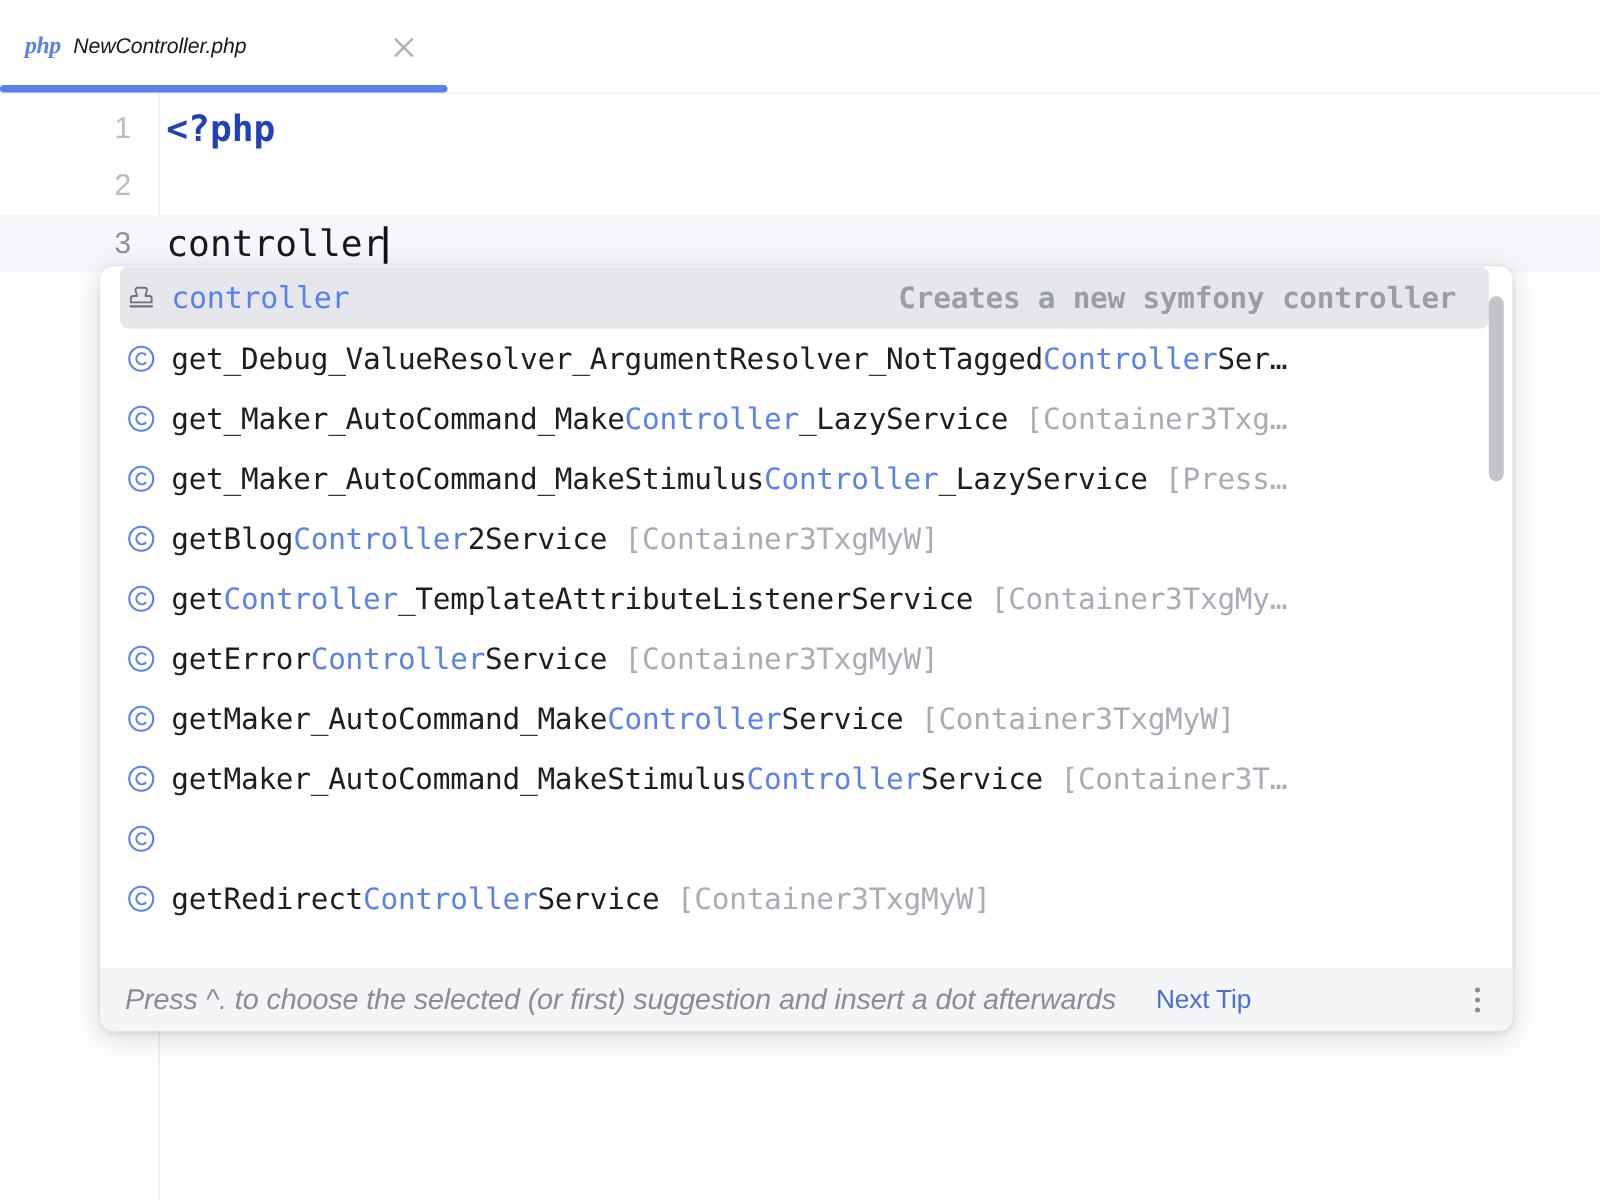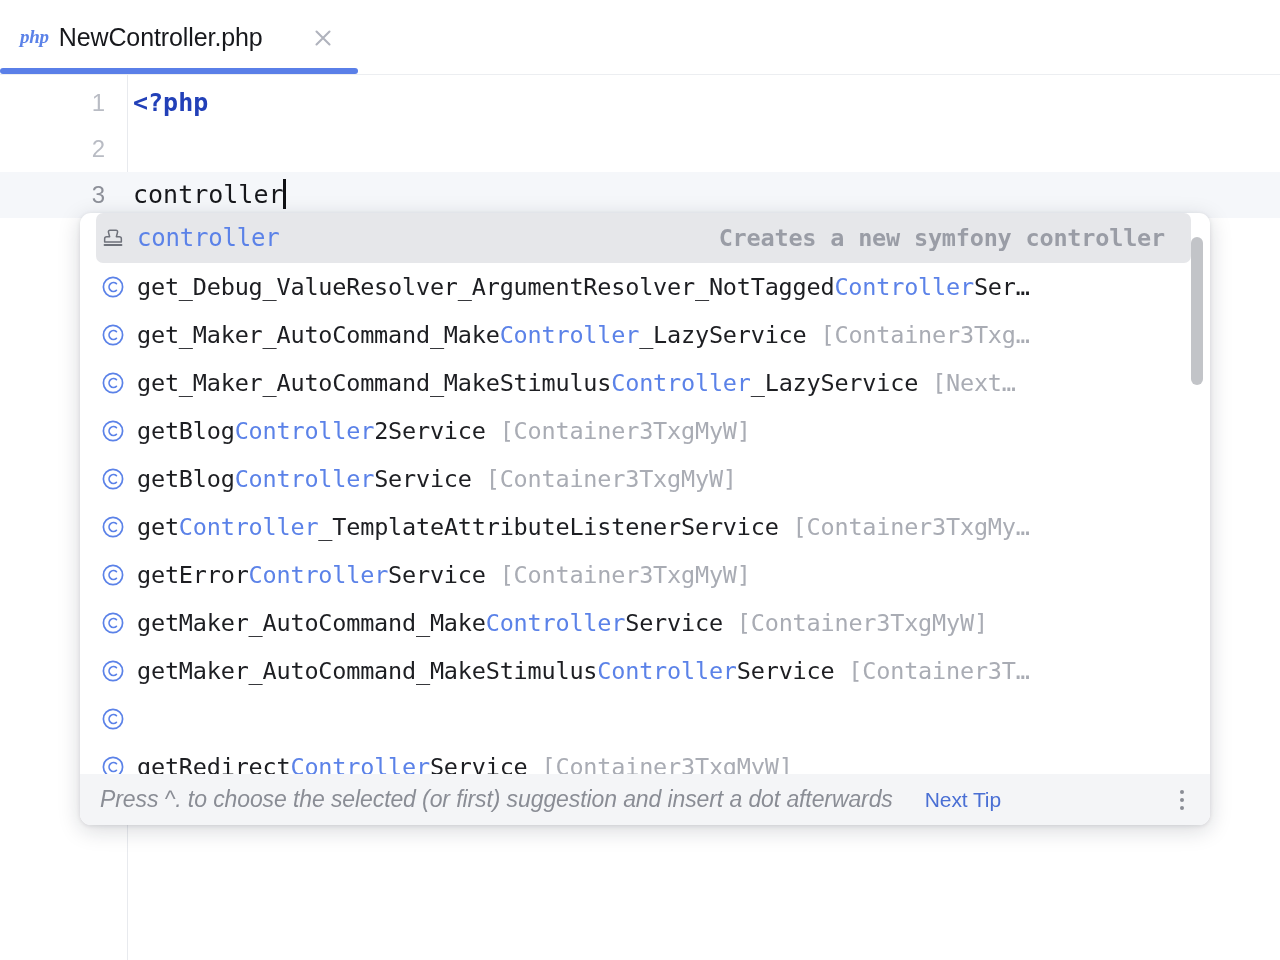--- a/index.html
+++ b/index.html
@@ -48,24 +48,25 @@
     font-family: "Liberation Serif", serif;
     font-style: italic;
     font-weight: 700;
     font-size: 19px;
     color: #5b82e8;
     letter-spacing: -0.3px;
     margin-right: 10px;
     user-select: none;
   }
   .tab-title {
-    font-size: 25px;
+    font-size: 17px;
     color: #17181c;
     letter-spacing: -0.1px;
     white-space: nowrap;
+    font-style: italic;
   }
   .tab-close {
     position: absolute;
     left: 312px;
     top: 27px;
     width: 22px;
     height: 22px;
   }
   .tab-close svg { display: block; }
   .tab-underline {
@@ -118,21 +119,21 @@
     user-select: none;
   }
   .lineno.current { color: #8d9099; }
   .code {
     position: absolute;
     left: 133px;
     top: 0;
     height: 46px;
     line-height: 46px;
     font-family: "DejaVu Sans Mono", monospace;
-    font-size: 25px;
+    font-size: 29px;
     color: #17181c;
     white-space: pre;
   }
   .tok-php { color: #2240b8; font-weight: 700; }
   .caret {
     display: inline-block;
     width: 3px;
     height: 30px;
     background: #101114;
     vertical-align: -6px;
@@ -357,39 +358,30 @@
           </span>
           <span class="cl-text"><span>get_Maker_AutoCommand_Make</span><span class="m">Controller</span><span>_LazyService</span><span class="tail"> [Container3Txg…</span></span>
         </div>
         <div class="cl-item">
           <span class="cl-icon">
             <svg width="26" height="26" viewBox="0 0 26 26" aria-hidden="true">
               <circle cx="13" cy="13" r="9.6" fill="none" stroke="#5b82e8" stroke-width="1.7"></circle>
               <path d="M16.4 9.7a4.4 4.4 0 1 0 0 6.6" fill="none" stroke="#5b82e8" stroke-width="1.7" stroke-linecap="round"></path>
             </svg>
           </span>
-          <span class="cl-text"><span>get_Maker_AutoCommand_MakeStimulus</span><span class="m">Controller</span><span>_LazyService</span><span class="tail"> [Next…</span></span>
+          <span class="cl-text"><span>get_Maker_AutoCommand_MakeStimulus</span><span class="m">Controller</span><span>_LazyService</span><span class="tail"> [Press…</span></span>
         </div>
         <div class="cl-item">
           <span class="cl-icon">
             <svg width="26" height="26" viewBox="0 0 26 26" aria-hidden="true">
               <circle cx="13" cy="13" r="9.6" fill="none" stroke="#5b82e8" stroke-width="1.7"></circle>
               <path d="M16.4 9.7a4.4 4.4 0 1 0 0 6.6" fill="none" stroke="#5b82e8" stroke-width="1.7" stroke-linecap="round"></path>
             </svg>
           </span>
           <span class="cl-text"><span>getBlog</span><span class="m">Controller</span><span>2Service</span><span class="tail"> [Container3TxgMyW]</span></span>
-        </div>
-        <div class="cl-item">
-          <span class="cl-icon">
-            <svg width="26" height="26" viewBox="0 0 26 26" aria-hidden="true">
-              <circle cx="13" cy="13" r="9.6" fill="none" stroke="#5b82e8" stroke-width="1.7"></circle>
-              <path d="M16.4 9.7a4.4 4.4 0 1 0 0 6.6" fill="none" stroke="#5b82e8" stroke-width="1.7" stroke-linecap="round"></path>
-            </svg>
-          </span>
-          <span class="cl-text"><span>getBlog</span><span class="m">Controller</span><span>Service</span><span class="tail"> [Container3TxgMyW]</span></span>
         </div>
         <div class="cl-item">
           <span class="cl-icon">
             <svg width="26" height="26" viewBox="0 0 26 26" aria-hidden="true">
               <circle cx="13" cy="13" r="9.6" fill="none" stroke="#5b82e8" stroke-width="1.7"></circle>
               <path d="M16.4 9.7a4.4 4.4 0 1 0 0 6.6" fill="none" stroke="#5b82e8" stroke-width="1.7" stroke-linecap="round"></path>
             </svg>
           </span>
           <span class="cl-text"><span>get</span><span class="m">Controller</span><span>_TemplateAttributeListenerService</span><span class="tail"> [Container3TxgMy…</span></span>
         </div>

